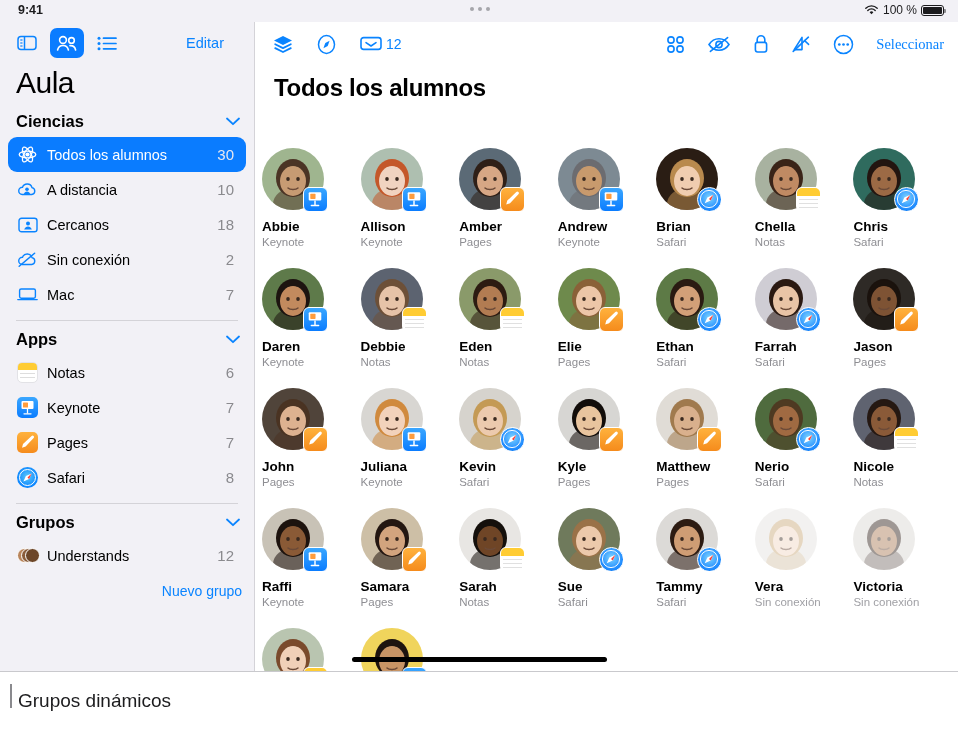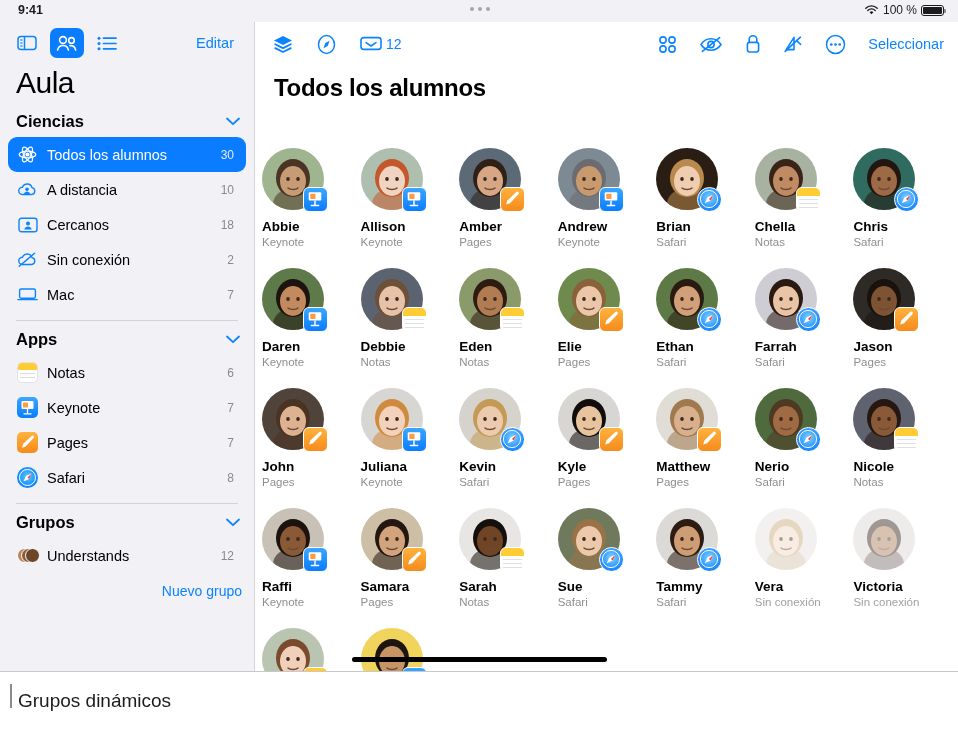--- a/index.html
+++ b/index.html
@@ -62,21 +62,21 @@
   
   .sidebar {
     position: absolute; left: 0; top: 22px;
     width: 255px; height: 650px;
     background: #f2f1f6;
     border-right: 1px solid #d4d3d8;
     overflow: hidden;
   }
   .sb-toolbar {
     display: flex; align-items: center;
-    height: 42px; padding: 0 20px 0 10px;
+    height: 42px; padding: 0 30px 0 10px;
     gap: 6px;
   }
   .sb-tool-btn {
     width: 34px; height: 30px;
     display: flex; align-items: center; justify-content: center;
     border-radius: 7px;
     color: #0a84ff;
   }
   .sb-tool-btn.active { background: #0a7cff; color: #ffffff; }
   .sb-edit {
@@ -99,21 +99,21 @@
     border-radius: 9px; gap: 9px;
   }
   .sb-row.selected { background: #0a7cff; }
   .sb-row-icon {
     width: 21px; height: 21px;
     display: flex; align-items: center; justify-content: center;
     flex: 0 0 21px;
   }
   .sb-row-label { font-size: 14.5px; color: #000; }
   .sb-row.selected .sb-row-label { color: #fff; }
-  .sb-row-count { margin-left: auto; font-size: 12px; color: #8a8a8e; }
+  .sb-row-count { margin-left: auto; font-size: 15px; color: #8a8a8e; }
   .sb-row.selected .sb-row-count { color: #e8e8f0; }
   .sb-divider { height: 1px; background: #d4d3d8; margin: 8px 16px 3px 16px; }
   .sb-newgroup {
     text-align: right; color: #0a84ff; font-size: 14px;
     padding: 10px 12px 0 0;
   }
   
   .app-ic { width: 21px; height: 21px; border-radius: 5px; display: block; }
   .app-notas { background: #fff; border: 1px solid #e2e2e6; overflow: hidden; position: relative; }
   .app-notas::before { content:""; position:absolute; left:0; top:0; right:0; height:7px; background:#ffcc33; }
@@ -134,21 +134,21 @@
   .main {
     position: absolute; left: 256px; top: 22px;
     width: 702px; height: 650px;
     background: #ffffff; overflow: hidden;
   }
   .main-toolbar {
     display: flex; align-items: center;
     height: 44px; padding: 0 14px 0 16px;
   }
   .mt-left { display: flex; align-items: center; gap: 22px; }
-  .mt-right { display: flex; align-items: center; gap: 22px; margin-left: auto; }
+  .mt-right { display: flex; align-items: center; gap: 22px; margin-left: auto; font-family: Liberation Serif, serif; }
   .mt-btn { color: #0a84ff; display: flex; align-items: center; gap: 3px; }
   .mt-badge { font-size: 14px; color: #0a84ff; }
   .mt-select { color: #0a84ff; font-size: 14.5px; }
   .main-title {
     font-size: 24px; font-weight: bold; color: #000;
     padding: 8px 0 0 18px; letter-spacing: -0.3px;
   }
 
   
   .grid {

